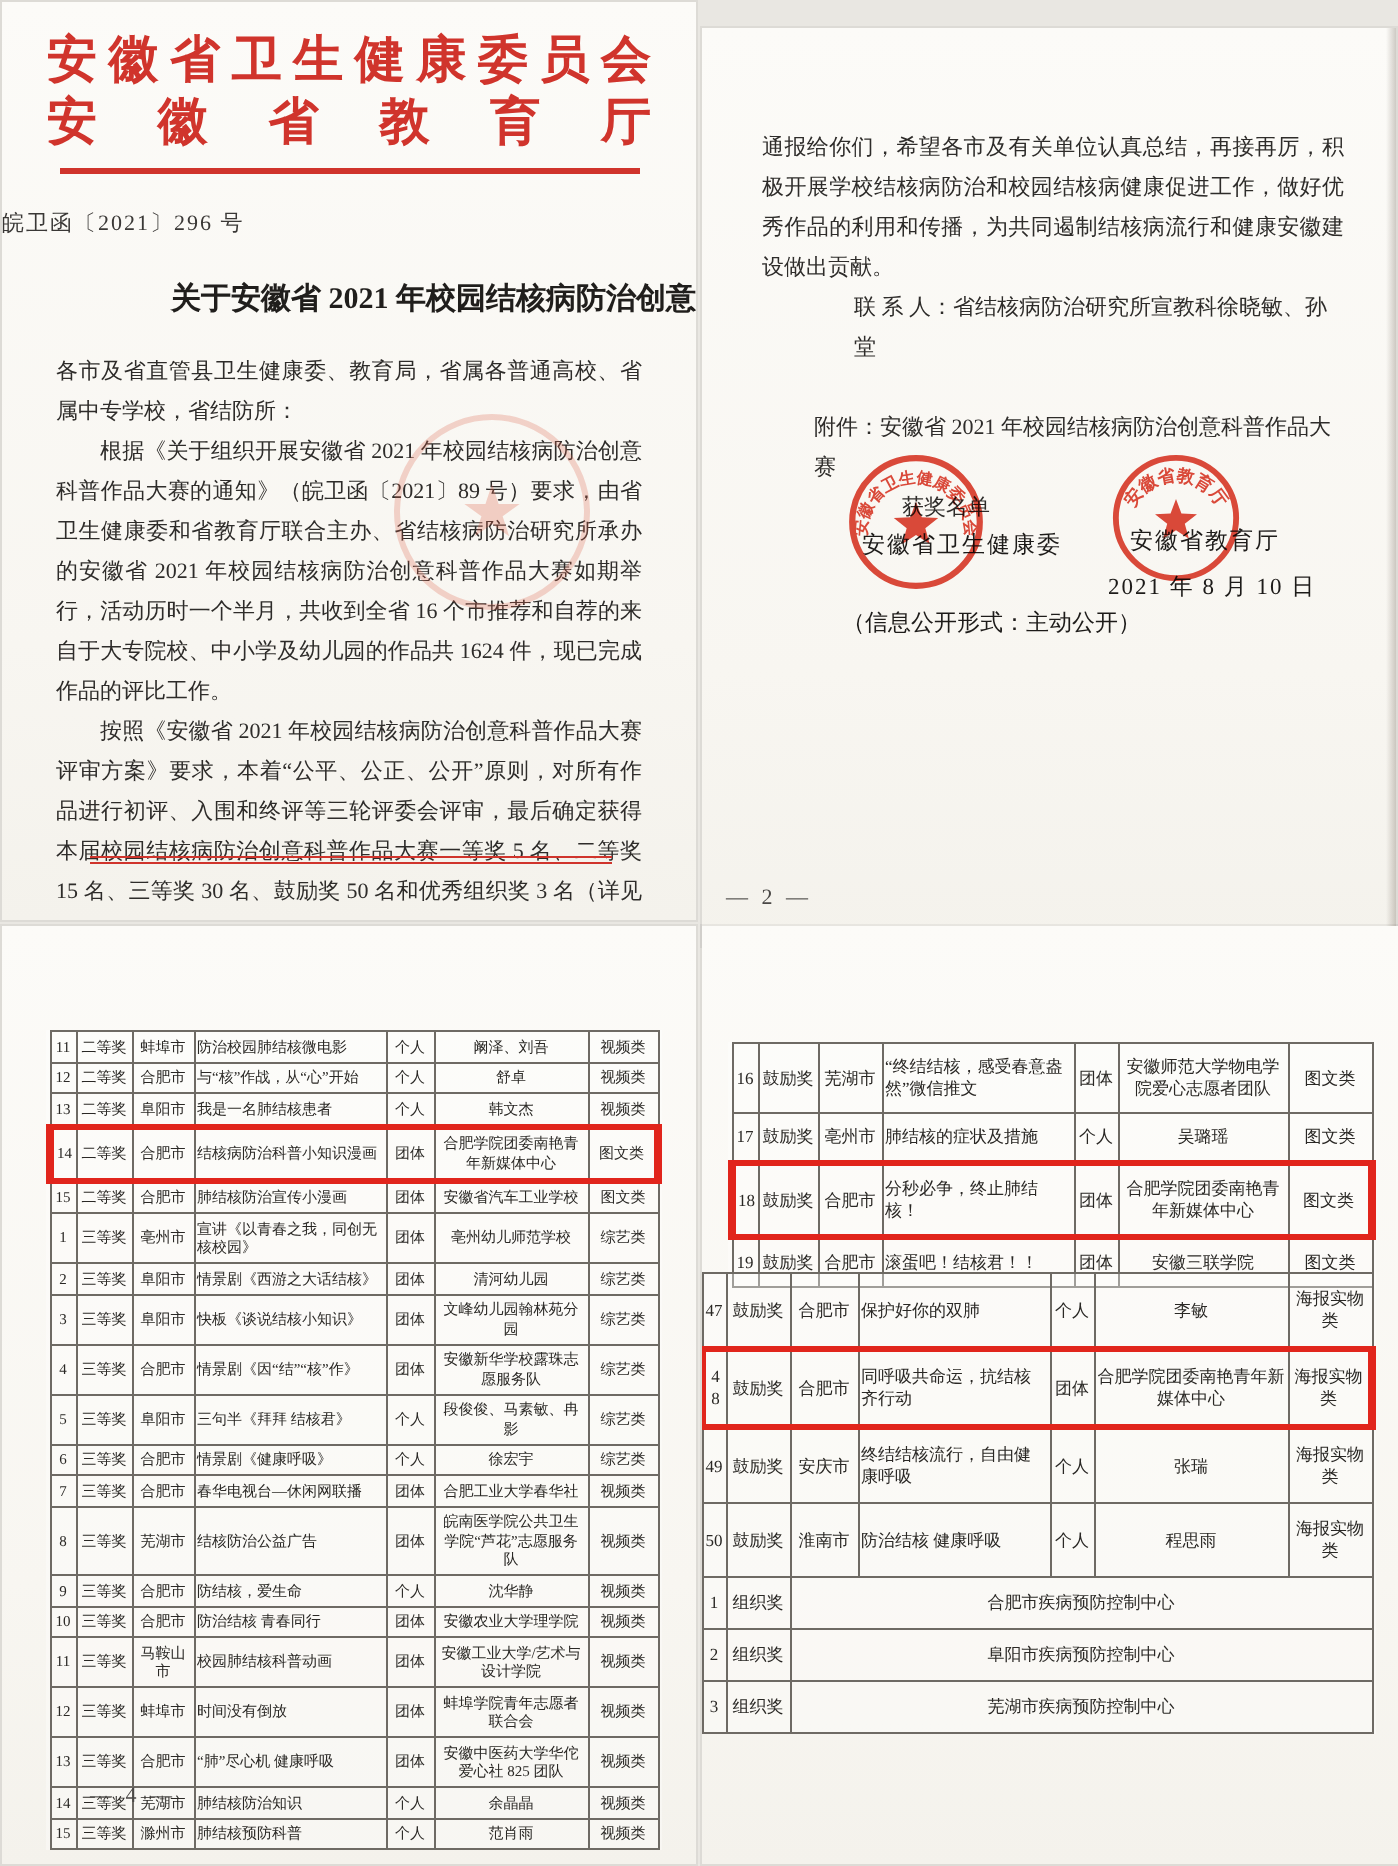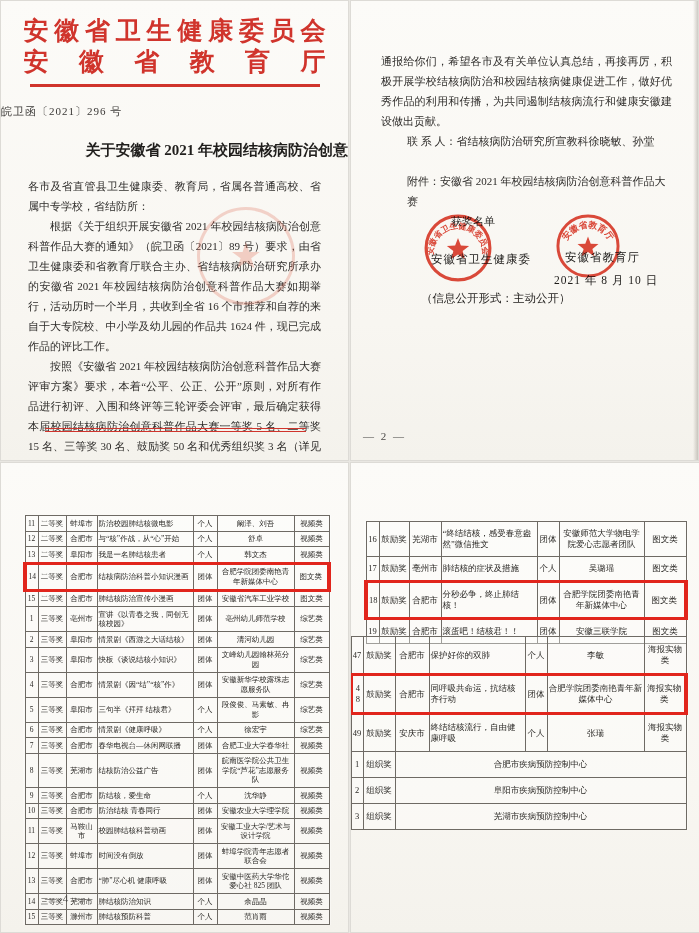--- a/index.html
+++ b/index.html
@@ -1,21 +1,21 @@
 <!DOCTYPE html>
 <html><head>
 <meta charset="utf-8">
 <style>
   html,body{margin:0;padding:0;}
   body{position:relative;width:699px;height:933px;background:#e9e7e2;overflow:hidden;
        font-family:"Liberation Serif","DejaVu Serif",serif;color:#2e2c2a;}
   .page{position:absolute;background:linear-gradient(180deg,#fcfbf8 0%,#f8f6f1 70%,#f4f2ec 100%);
         overflow:hidden;box-shadow:0 0 0 1px rgba(0,0,0,0.05);}
   .p1{left:1px;top:1px;width:347px;height:459px;}
-  .p2{left:351px;top:1px;width:347px;height:459px;}
+  .p2{left:351px;top:14px;width:347px;height:459px;}
   .p3{left:1px;top:463px;width:347px;height:469px;}
   .p4{left:351px;top:463px;width:404px;height:469px;}
   .p2::after,.p4::after{content:"";position:absolute;top:0;right:0;bottom:0;width:5px;
         background:linear-gradient(to right,rgba(0,0,0,0),rgba(110,100,88,.32));}
 
   
   .lh{margin:14px auto 0;width:302px;color:#d0342c;font-weight:bold;}
   .lh1,.lh2{font-size:25px;line-height:31px;text-align:justify;text-align-last:justify;}
   .redline{margin:7px auto 0;width:290px;height:3px;background:#d0342c;}
   .docnum{margin-top:17px;padding-right:36px;text-align:left;font-size:11px;letter-spacing:1px;color:#3a3836;}
@@ -23,21 +23,21 @@
   .addr{margin:15px 27px 0;font-size:11px;line-height:20px;text-align:justify;}
   .body-p{margin:0 27px;font-size:11px;line-height:20px;text-align:justify;text-indent:2em;}
   .dbl-line{position:absolute;left:44px;right:42px;bottom:28px;height:2px;
             border-top:1.5px solid #d0342c;border-bottom:1.5px solid #d0342c;}
   .ghost-seal{position:absolute;left:196px;top:206px;width:92px;height:92px;border-radius:50%;
             border:3px solid rgba(222,96,72,.26);display:flex;align-items:center;justify-content:center;
             font-size:36px;color:rgba(222,96,72,.28);pointer-events:none;}
 
   
   .p2 .cont{margin:50px 26px 0 30px;text-indent:0;}
-  .contact{margin:0 26px 0 56px;font-size:11px;line-height:20px;}
+  .contact{margin:0 26px 0 76px;font-size:11px;line-height:20px;}
   .attach1{margin:20px 24px 0 56px;font-size:11px;line-height:20px;}
   .attach2{margin:0 24px 0 100px;font-size:11px;line-height:20px;}
   .seal{position:absolute;mix-blend-mode:multiply;opacity:.92;}
   .seal-left{left:72px;top:212px;}
   .seal-right{left:204px;top:212px;}
   .sign-label{position:absolute;font-size:11.5px;color:#1d1b19;letter-spacing:1px;z-index:0;}
   .sign-label.left{left:80px;top:251px;}
   .sign-label.right{left:214px;top:249px;}
   .sign-date{position:absolute;left:203px;top:272px;font-size:11.5px;color:#1d1b19;letter-spacing:1px;}
   .publicity{position:absolute;left:70px;top:290px;font-size:11.5px;margin:0;color:#1d1b19;}
@@ -400,20 +400,29 @@
         <tr data-name="table-row">
           <td data-name="cell-no">49</td>
           <td data-name="cell-award">鼓励奖</td>
           <td data-name="cell-city">安庆市</td>
           <td data-name="cell-title">终结结核流行，自由健康呼吸</td>
           <td data-name="cell-type">个人</td>
           <td data-name="cell-author">张瑞</td>
           <td data-name="cell-category">海报实物类</td>
         </tr>
         <tr data-name="table-row">
+          <td data-name="cell-no">50</td>
+          <td data-name="cell-award">鼓励奖</td>
+          <td data-name="cell-city">淮南市</td>
+          <td data-name="cell-title">防治结核 健康呼吸</td>
+          <td data-name="cell-type">个人</td>
+          <td data-name="cell-author">程思雨</td>
+          <td data-name="cell-category">海报实物类</td>
+        </tr>
+        <tr data-name="table-row">
           <td data-name="cell-no">1</td>
           <td data-name="cell-award">组织奖</td>
           <td data-name="cell-merged" colspan="5">合肥市疾病预防控制中心</td>
         </tr>
         <tr data-name="table-row">
           <td data-name="cell-no">2</td>
           <td data-name="cell-award">组织奖</td>
           <td data-name="cell-merged" colspan="5">阜阳市疾病预防控制中心</td>
         </tr>
         <tr data-name="table-row">

